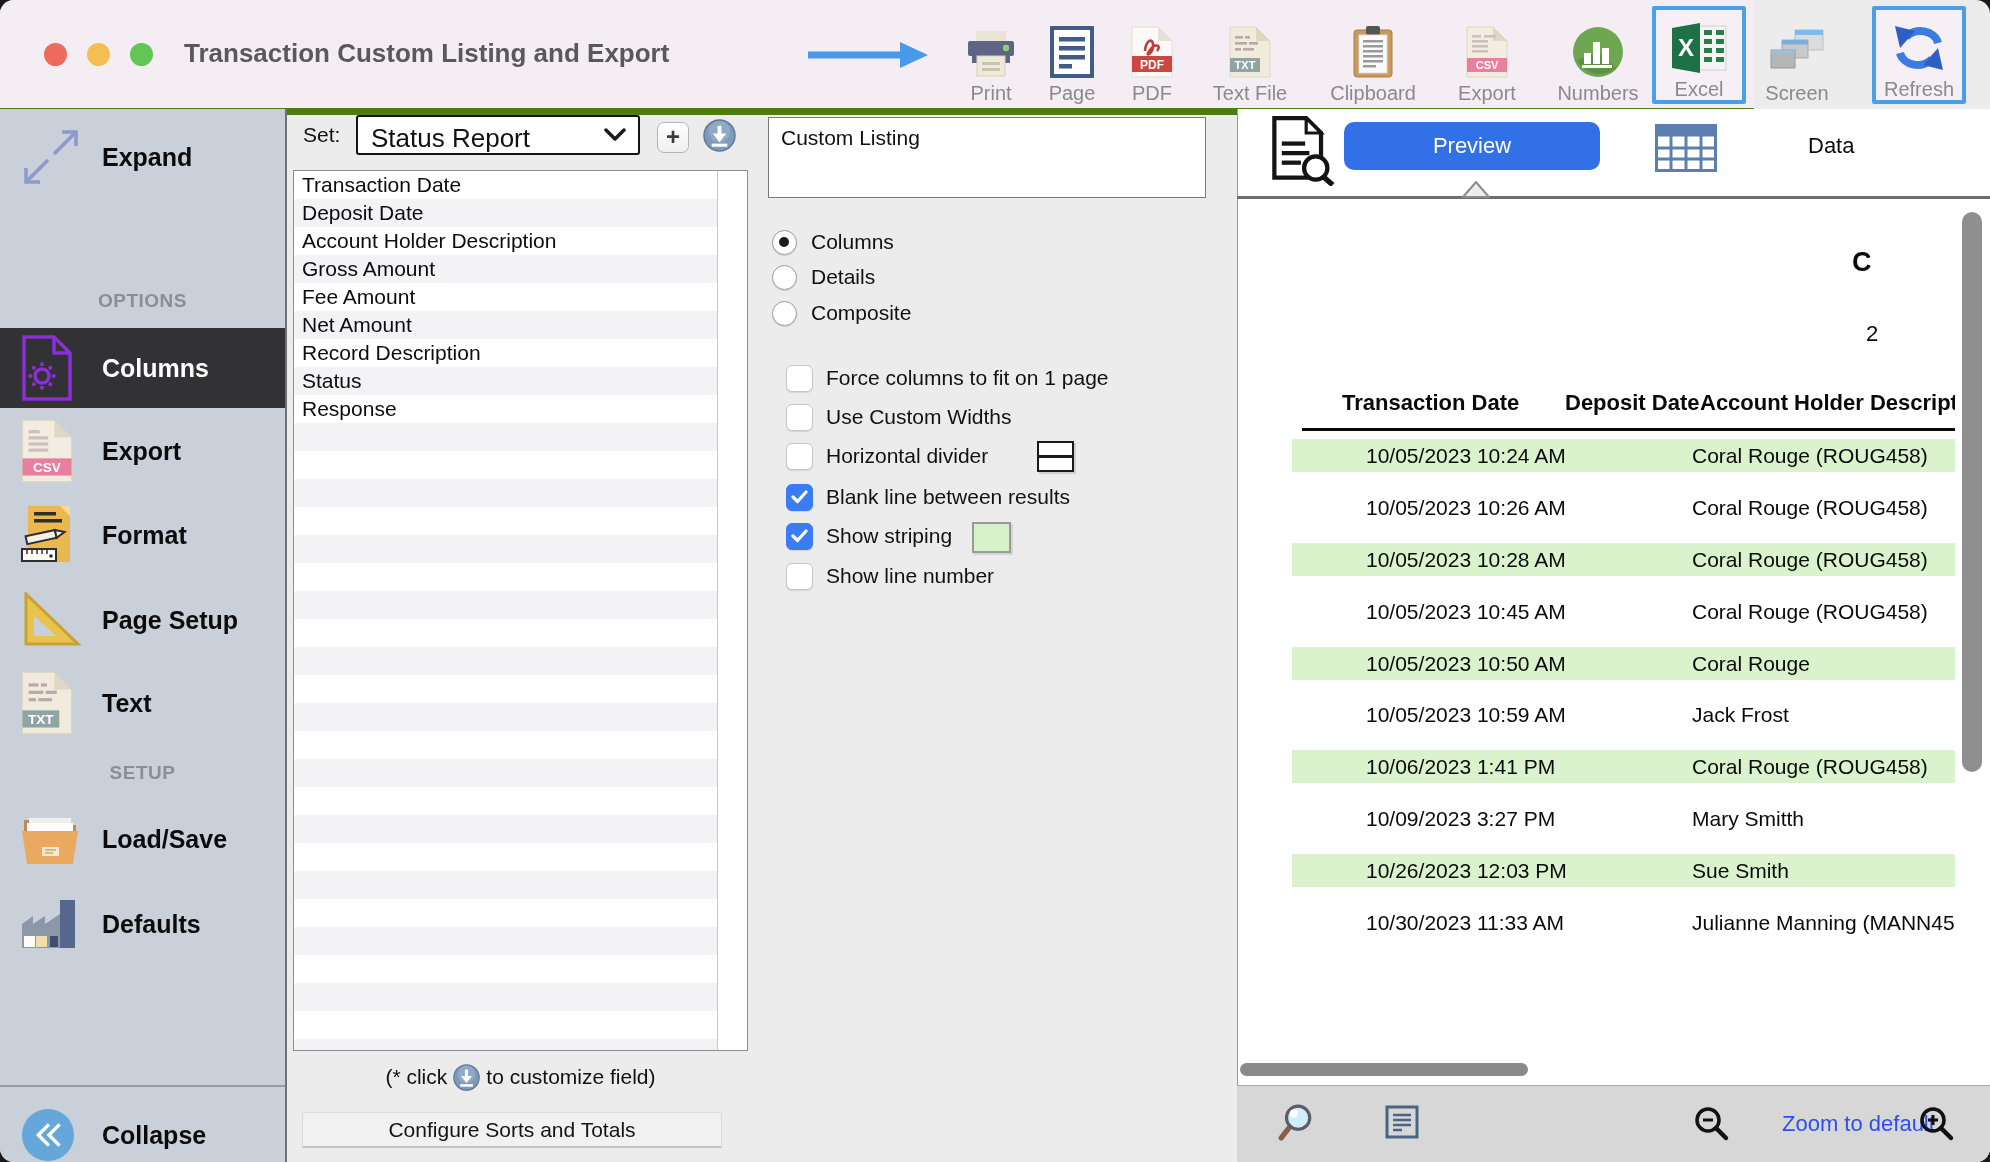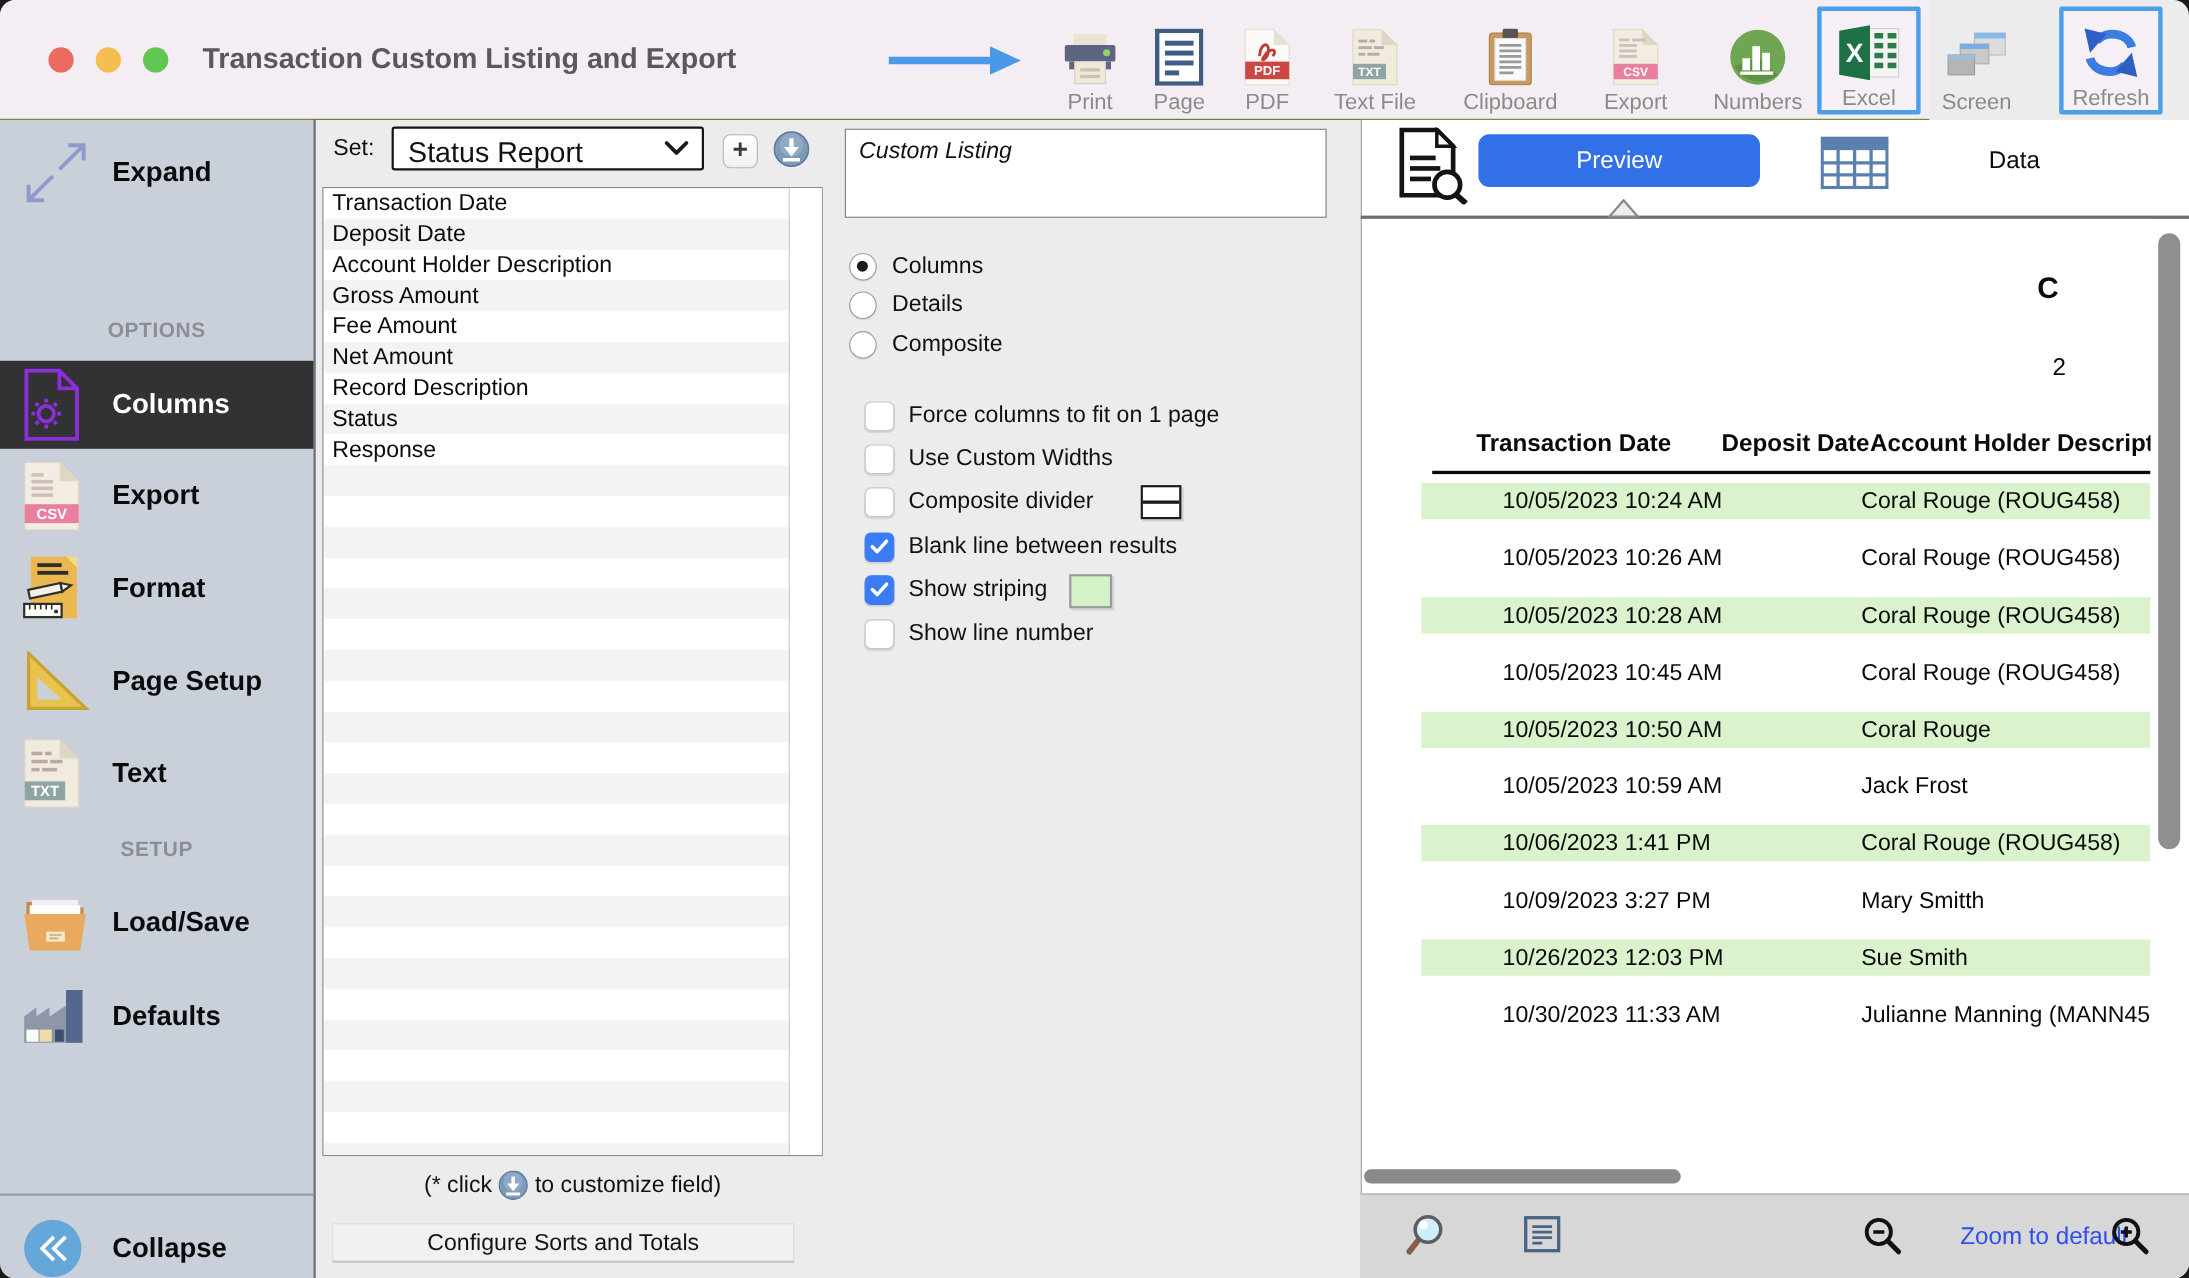--- a/index.html
+++ b/index.html
@@ -1,19 +1,19 @@
 <!DOCTYPE html>
 <html><head>
 <meta charset="utf-8">
 <style>
   html,body{margin:0;padding:0;background:#1a1a1a;font-family:"Liberation Sans",sans-serif;}
   #window{position:relative;width:1990px;height:1162px;background:#ececec;border-radius:14px;overflow:hidden;}
 
   
-  #titlebar{position:absolute;left:0;top:0;width:1754px;height:108px;background:#f4eef4;border-bottom:1px solid #4d7c0f;}
+  #titlebar{position:absolute;left:0;top:0;width:1754px;height:108px;background:#f4eef4;border-bottom:7px solid #4d7c0f;}
   .light{position:absolute;top:43px;width:23px;height:23px;border-radius:50%;}
   #light-red{left:44px;background:#ed6a5f;}
   #light-yellow{left:87px;background:#f4bf50;}
   #light-green{left:130px;background:#62c554;}
   #win-title{position:absolute;left:184px;top:38px;font-size:26px;font-weight:bold;color:#59585a;white-space:nowrap;}
   #annot-arrow{position:absolute;left:806px;top:38px;}
   .tb-item{position:absolute;top:6px;width:94px;height:98px;display:flex;flex-direction:column;align-items:center;justify-content:flex-end;box-sizing:border-box;}
   .tb-item svg{margin-bottom:4px;}
   .tb-label{font-size:20px;color:#8a8a8a;white-space:nowrap;line-height:22px;}
   .tb-hl{border:4px solid #4a9fe8;border-radius:2px;background:#f6f0f6;}
@@ -36,21 +36,21 @@
   #add-set-btn{position:absolute;left:657px;top:122px;width:32px;height:31px;background:linear-gradient(#ffffff,#efeff1);border:1px solid #b5b5b8;border-radius:7px;box-sizing:border-box;text-align:center;font-size:24px;font-weight:bold;color:#3a3a3c;line-height:27px;}
   #set-download-btn{position:absolute;left:703px;top:119px;}
   #field-list{position:absolute;left:293px;top:170px;width:455px;height:881px;background:repeating-linear-gradient(180deg,#ffffff 0px,#ffffff 28px,#f3f3f5 28px,#f3f3f5 56px);border:1px solid #8d8d90;box-sizing:border-box;}
   .field-row{position:absolute;left:0;width:420px;height:28px;line-height:28px;padding-left:8px;font-size:21px;color:#0c0c0d;white-space:nowrap;overflow:hidden;}
   #field-scrolltrack{position:absolute;right:0;top:0;width:30px;height:100%;background:#fff;border-left:1px solid #c9c9cc;box-sizing:border-box;}
   #field-hint{position:absolute;left:293px;top:1064px;width:455px;text-align:center;font-size:21px;color:#111;}
   #field-hint svg{vertical-align:-7px;margin:0 6px;}
   #configure-btn{position:absolute;left:302px;top:1112px;width:420px;height:36px;background:#f1f1f1;border:1px solid #dcdcdc;border-bottom:2px solid #c4c4c4;box-sizing:border-box;text-align:center;font-size:21px;color:#141414;line-height:33px;}
 
   
-  #listing-name-box{position:absolute;left:768px;top:117px;width:438px;height:81px;background:#fff;border:1.5px solid #7a7a7d;box-sizing:border-box;font-style:italic;}
+  #listing-name-box{position:absolute;left:768px;top:117px;width:438px;height:81px;background:#fff;border:1.5px solid #7a7a7d;box-sizing:border-box;}
   #listing-name-box span{position:absolute;left:12px;top:8px;font-size:21px;color:#111;}
   .radio-row{position:absolute;left:772px;height:26px;display:flex;align-items:center;gap:14px;}
   .radio{width:25px;height:25px;border-radius:50%;background:#fff;border:1.5px solid #9d9da0;box-sizing:border-box;position:relative;box-shadow:0 1px 1px rgba(0,0,0,0.12);}
   .radio.sel::after{content:"";position:absolute;left:6px;top:6px;width:10px;height:10px;border-radius:50%;background:#1c1c1e;}
   .radio-label,.cb-label{font-size:21px;color:#111;white-space:nowrap;}
   .cb-row{position:absolute;left:770px;height:28px;display:flex;align-items:center;gap:13px;margin-left:16px;}
   .cb{width:27px;height:27px;border-radius:6px;background:#fff;border:1.5px solid #c6c6c9;box-sizing:border-box;box-shadow:0 1px 1px rgba(0,0,0,0.10);position:relative;}
   .cb.on{background:#3b7cf5;border-color:#3b7cf5;}
   .cb.on svg{position:absolute;left:4px;top:5px;}
   #divider-preview{position:absolute;left:1037px;top:441px;width:37px;height:31px;background:#fff;border:2.5px solid #1a1a1a;box-sizing:border-box;box-shadow:2px 2px 0 rgba(0,0,0,0.12);}
@@ -424,21 +424,21 @@
   <div class="cb-row" style="top:364px">
     <span class="cb"></span>
     <span class="cb-label">Force columns to fit on 1 page</span>
   </div>
   <div class="cb-row" style="top:403px">
     <span class="cb"></span>
     <span class="cb-label">Use Custom Widths</span>
   </div>
   <div class="cb-row" style="top:442px">
     <span class="cb"></span>
-    <span class="cb-label">Composite divider</span>
+    <span class="cb-label">Horizontal divider</span>
   </div>
   <div class="cb-row" style="top:483px">
     <span class="cb on">
         <svg width="17" height="14" viewBox="0 0 17 14">
           <polyline points="2,7 6.5,11.5 15,2" fill="none" stroke="#fff" stroke-width="3.2" stroke-linecap="round" stroke-linejoin="round"></polyline>
         </svg>
       </span>
     <span class="cb-label">Blank line between results</span>
   </div>
   <div class="cb-row" style="top:522px">

